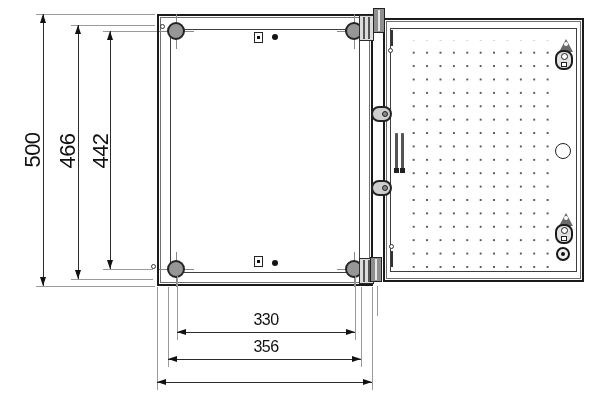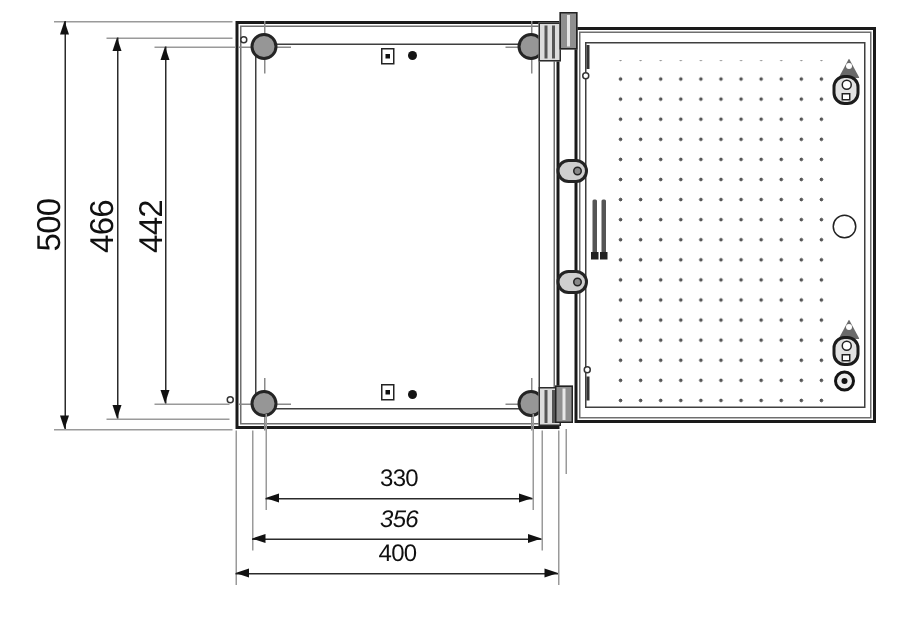--- a/index.html
+++ b/index.html
@@ -186,20 +186,19 @@
   <div class="ext" style="left:372px;top:287px;width:1px;height:103px;"></div>
 
   <div class="dim" style="left:177px;top:332px;width:178px;height:1px;"></div>
   <div class="arr left" style="left:177px;top:329px;"></div>
   <div class="arr right" style="left:346px;top:329px;"></div>
   <div class="lbl hlbl" style="left:231px;top:309px;">330</div>
 
   <div class="dim" style="left:168px;top:359px;width:193px;height:1px;"></div>
   <div class="arr left" style="left:168px;top:356px;"></div>
   <div class="arr right" style="left:352px;top:356px;"></div>
-  <div class="lbl hlbl" style="left:231px;top:336px;font-style:italic;">356</div>
+  <div class="lbl hlbl" style="left:231px;top:336px;">356</div>
 
   <div class="dim" style="left:157px;top:382px;width:215px;height:1px;"></div>
   <div class="arr left" style="left:157px;top:379px;"></div>
   <div class="arr right" style="left:363px;top:379px;"></div>
-  <div class="lbl hlbl" style="left:230px;top:359px;">400</div>
 
 </div>
 
 </body></html>

